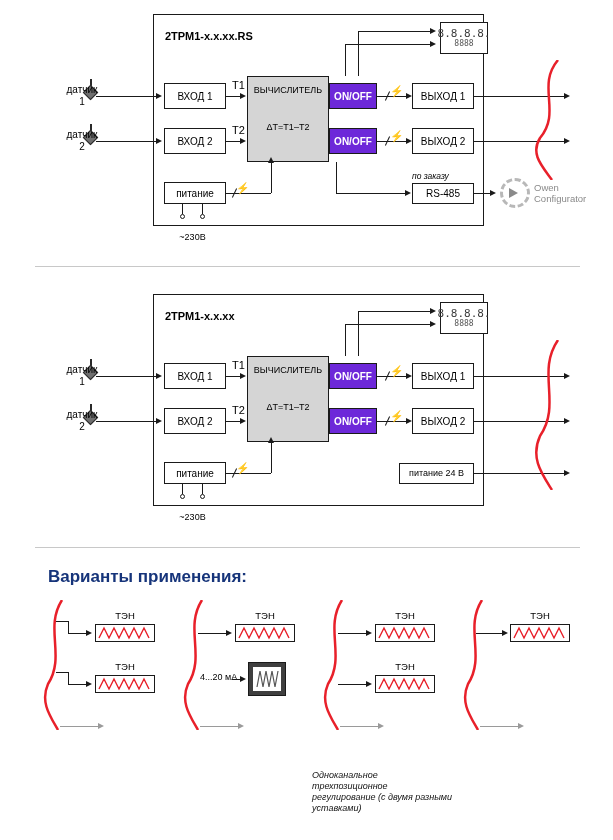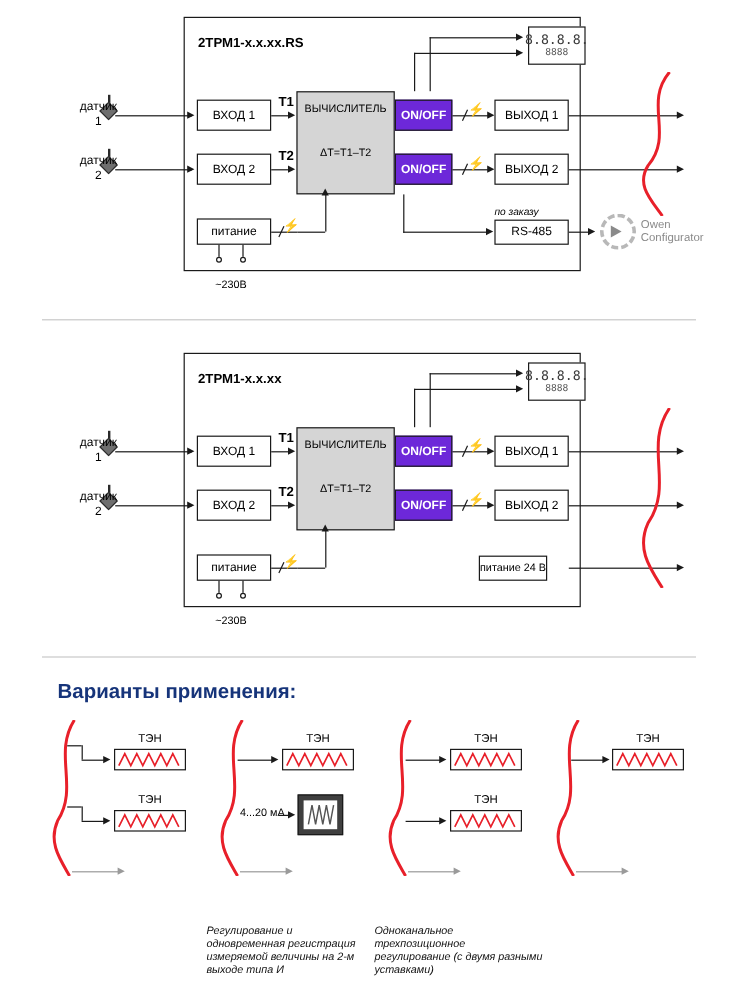--- a/index.html
+++ b/index.html
@@ -30,21 +30,21 @@
   }
   .dark-box {
     position: absolute;
     border: 1px solid #1a1a1a;
     background: #6d28d9;
     color: #ffffff;
     display: flex; align-items: center; justify-content: center;
     font-size: 10px; font-weight: bold;
   }
   .label { position: absolute; font-size: 10px; line-height: 1.15; }
-  .label-b { font-weight: bold; }
+  .label-b { font-weight: normal; }
   .title { position: absolute; font-weight: bold; font-size: 11px; }
   .outer-frame {
     position: absolute;
     border: 1.5px solid #1a1a1a;
     background: transparent;
   }
   .hr { position: absolute; height: 1px; background: #c8c8c8; }
 
   
   .hline { position: absolute; height: 1px; background: #1a1a1a; }
@@ -345,21 +345,21 @@
   <div class="hline" style="left:248px; top:473px; width:23px;"></div>
   <div class="vline" style="left:271px; top:442px; height:31px;"></div>
   <div class="arr-u" style="left:268px; top:437px;"></div>
 
   <div class="term" style="left:180px; top:494px;"></div>
   <div class="term" style="left:200px; top:494px;"></div>
   <div class="vline" style="left:182px; top:484px; height:10px;"></div>
   <div class="vline" style="left:202px; top:484px; height:10px;"></div>
   <div class="label" style="left:170px; top:512px; width:45px; text-align:center; font-size:9px;">~230В</div>
 
-  <div class="box" style="left:399px; top:463px; width:57px; height:21px; font-size:9px;">питание 24 В</div>
+  <div class="box" style="left:399px; top:463px; width:75px; height:21px; font-size:9px;">питание 24 В</div>
   <div class="hline" style="left:474px; top:473px; width:92px;"></div>
   <div class="arr-r" style="left:564px; top:470px;"></div>
 
   <svg class="wave" style="left:528px; top:340px; width:40px; height:150px;" viewBox="0 0 40 150" xmlns="http://www.w3.org/2000/svg">
     <path d="M30 0 C 8 32, 34 64, 12 96 C 2 118, 14 134, 24 150" stroke="#e8202a" stroke-width="2.5" fill="none"></path>
   </svg>
 
   <div class="hr" style="left:35px; top:547px; width:545px;"></div>
 
   <div class="section-title" style="left:48px; top:567px; color:#16347a;">Варианты применения:</div>
@@ -386,21 +386,20 @@
     </svg>
   </div>
   <div class="hline" style="left:56px; top:672px; width:12px;"></div>
   <div class="vline" style="left:68px; top:672px; height:12px;"></div>
   <div class="hline" style="left:68px; top:684px; width:20px;"></div>
   <div class="arr-r" style="left:86px; top:681px;"></div>
 
   <div class="hline-gray" style="left:60px; top:726px; width:40px;"></div>
   <div class="arr-gray-r" style="left:98px; top:723px;"></div>
 
-  <div class="caption" style="left:172px; top:770px; width:128px;">Регулирование и одновременная регистрация измеряемой величины на 2-м выходе типа И</div>
 
   <svg class="wave" style="left:178px; top:600px; width:32px; height:130px;" viewBox="0 0 32 130" xmlns="http://www.w3.org/2000/svg">
     <path d="M24 0 C 6 28, 28 56, 10 84 C 2 102, 12 116, 20 130" stroke="#e8202a" stroke-width="2.5" fill="none"></path>
   </svg>
 
   <div class="label" style="left:235px; top:611px; width:60px; text-align:center; font-size:9.5px;">ТЭН</div>
   <div class="heater" style="left:235px; top:624px; width:60px; height:18px;">
     <svg width="58" height="16" viewBox="0 0 58 16" xmlns="http://www.w3.org/2000/svg">
       <polyline points="3,13 8,3 13,13 18,3 23,13 28,3 33,13 38,3 43,13 48,3 53,13" stroke="#e8202a" stroke-width="1.4" fill="none"></polyline>
     </svg>

